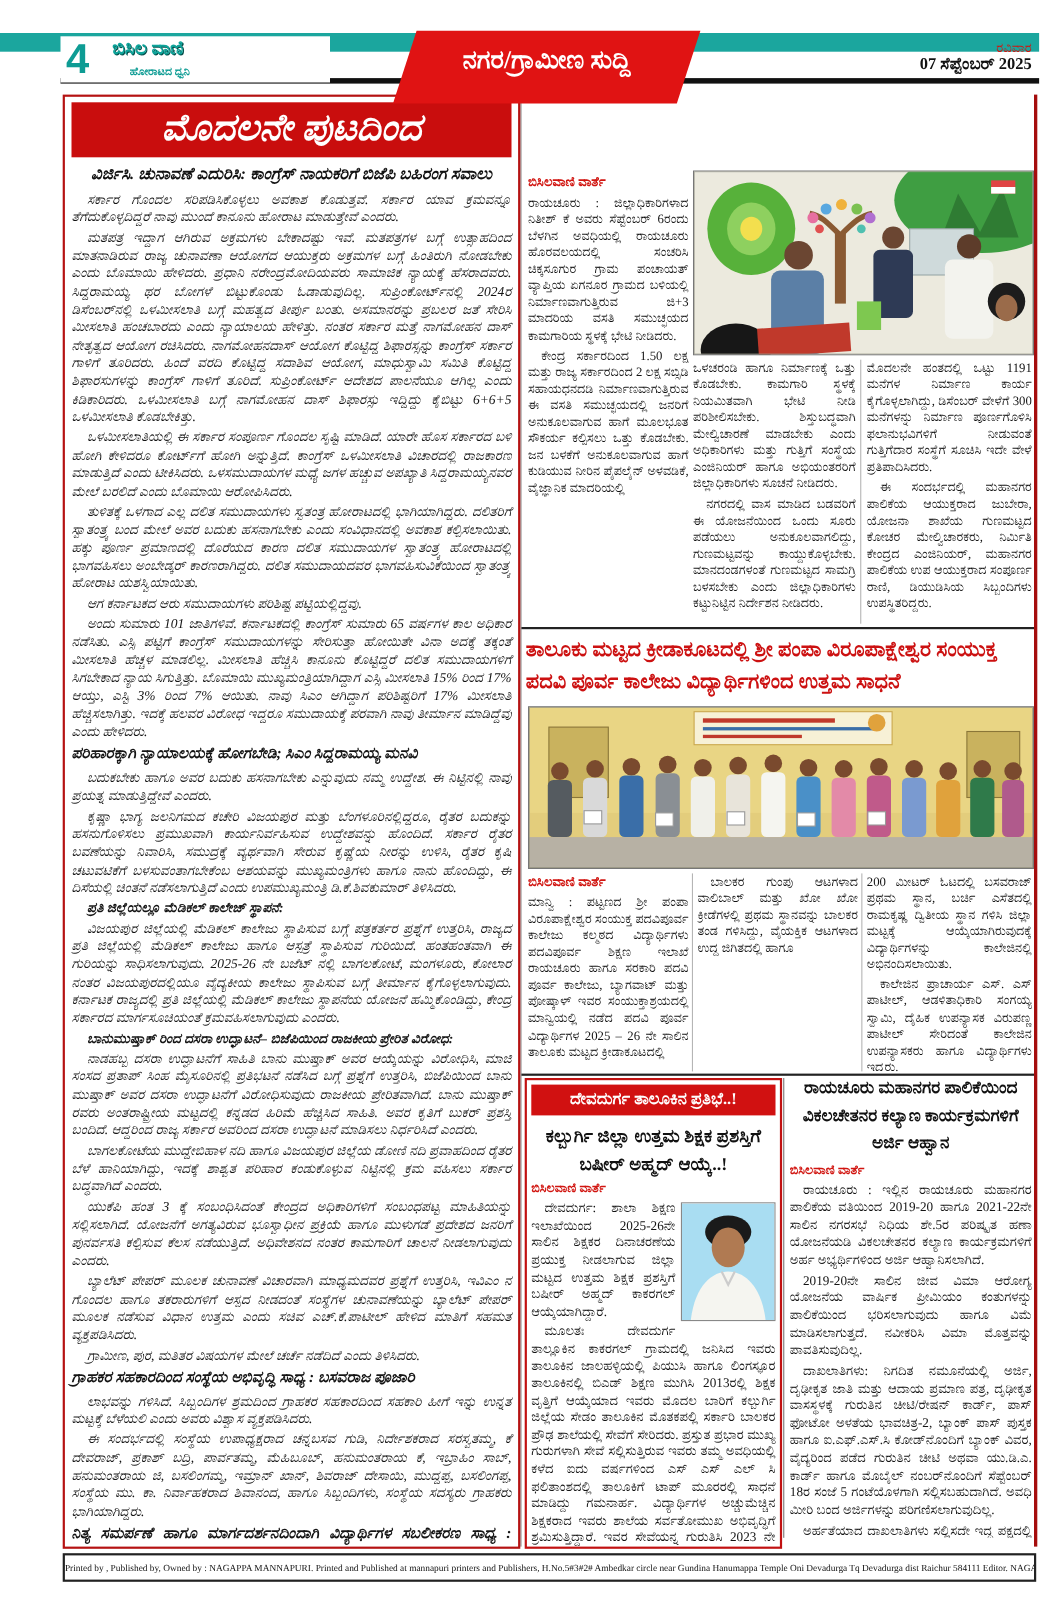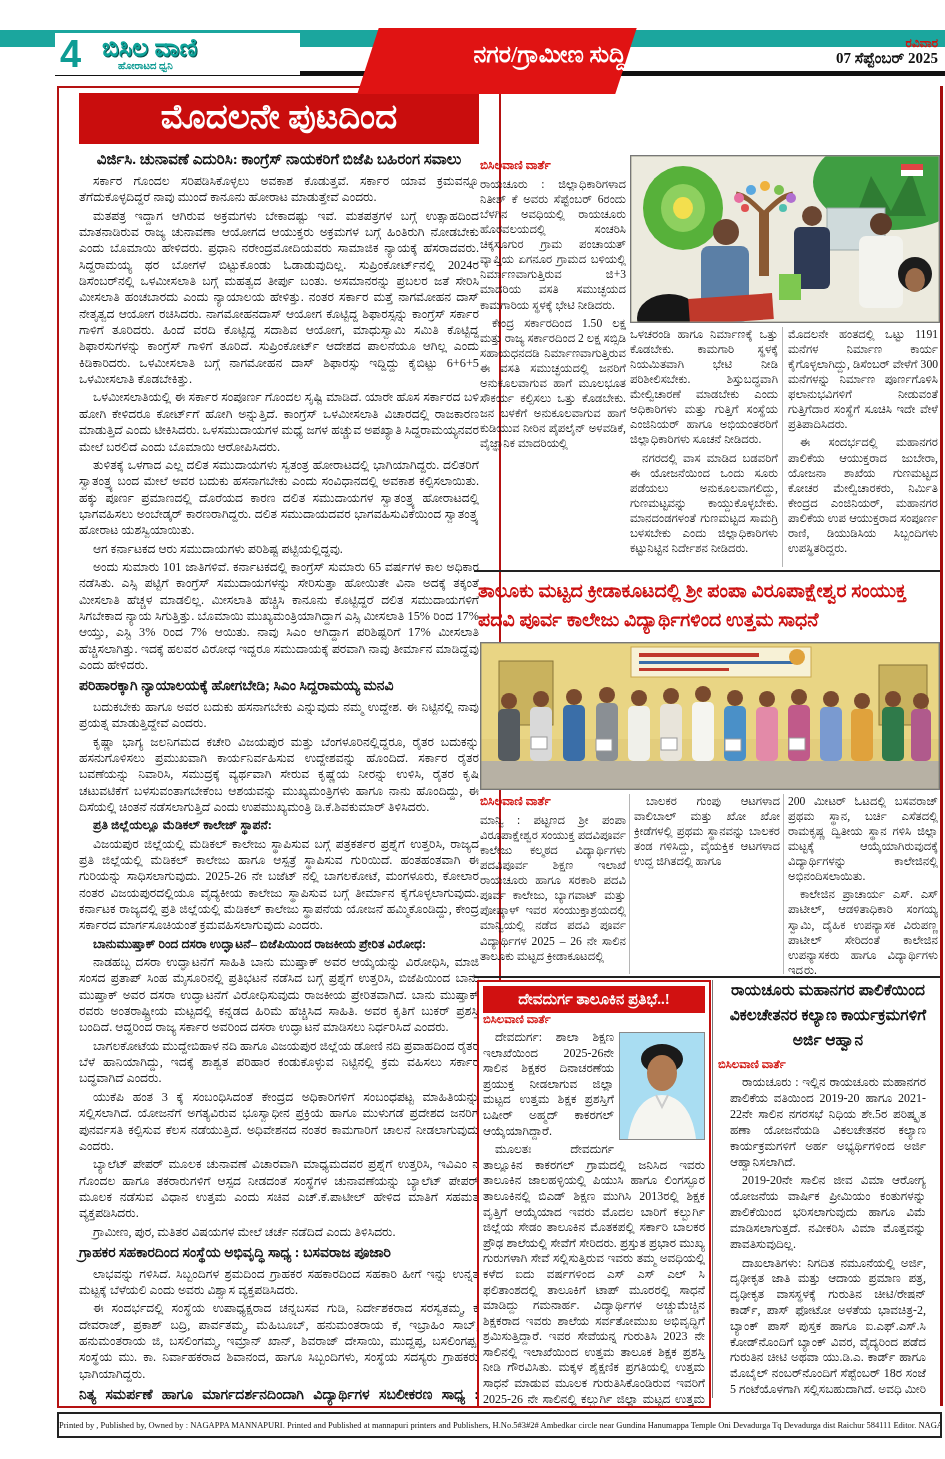--- a/index.html
+++ b/index.html
@@ -5,35 +5,35 @@
   html,body{margin:0;padding:0;background:#ffffff;}
   body{font-family:"Liberation Serif", serif;}
   .page{position:relative;width:945px;height:1459px;background:#fff;overflow:hidden;}
   .abs{position:absolute;}
 
   
   .teal-bar{left:0;top:30px;width:945px;height:17px;background:#1ba69e;}
   .black-rule{left:55px;top:71px;width:890px;height:5px;background:#111;}
   .mast-box{left:55px;top:33px;width:245px;height:42px;background:#fff;}
   .page-num{left:60px;top:33px;font-size:38px;font-weight:bold;color:#0e9c94;font-family:"Liberation Sans",sans-serif;}
-  .mast-title{left:102px;top:34px;font-size:25px;font-weight:bold;color:#0ea49a;text-shadow:1px 1px 0 #064f4b;text-align:center;}
+  .mast-title{left:102px;top:34px;font-size:17px;font-weight:bold;color:#0ea49a;text-shadow:1px 1px 0 #064f4b;text-align:center;}
   .mast-tag{left:118px;top:60px;font-size:10px;font-weight:bold;color:#0e9c94;}
   .banner-wrap{left:368px;top:28px;width:258px;height:66px;background:#e01313;transform:skewX(-18deg);z-index:5;}
-  .banner-text{left:368px;top:42px;width:258px;text-align:right;font-size:23px;font-weight:bold;color:#fff;z-index:6;}
-  .date-day{left:700px;top:36px;width:238px;text-align:right;font-size:12px;font-weight:bold;color:#d11510;}
+  .banner-text{left:368px;top:42px;width:258px;text-align:center;font-size:23px;font-weight:bold;color:#fff;z-index:6;}
+  .date-day{left:700px;top:36px;width:238px;text-align:right;font-size:12px;font-weight:normal;color:#d11510;}
   .date-full{left:700px;top:50px;width:238px;text-align:right;font-size:15px;font-weight:bold;color:#111;}
 
   
   .vrule-main{left:473px;top:86px;width:1px;height:1320px;background:#666;}
   .vrule{background:#b5b5b5;width:1px;}
   .hrule{background:#222;height:2px;}
   .red-edge{left:940px;top:86px;width:3px;height:1320px;background:#a50d0d;}
 
   
-  .lead-box{left:57px;top:86px;width:400px;height:1308px;border:2px solid #b51212;padding:5px 20px;background:#fff;overflow:hidden;}
+  .lead-box{left:57px;top:86px;width:400px;height:1308px;border:2px solid #b51212;padding:5px 6px;background:#fff;overflow:hidden;font-style:italic;}
   .lead-kicker{background:#c90d0d;color:#fff;text-align:center;font-size:34px;font-weight:bold;padding:5px 0 7px;}
   .lead-subhead{font-size:15px;font-weight:bold;text-align:center;margin:7px 0 5px;color:#111;}
   .lead-body{font-size:12.3px;line-height:1.33;text-align:justify;color:#141414;}
   .lead-body .para{text-indent:14px;margin:0 0 2px;}
   .lead-body .boldlead{font-weight:bold;text-indent:14px;margin:0 0 2px;}
   .lead-body .subhead2{font-weight:bold;font-size:14px;text-indent:0;margin:4px 0 3px;text-align:justify;}
 
   
   .headline-a{left:480px;top:86px;width:458px;text-align:center;font-size:19px;font-weight:bold;line-height:1.6;color:#111;}
   .byline{color:#d11510;font-weight:bold;font-size:12px;margin:0 0 4px;}
@@ -47,21 +47,21 @@
   .teacher-box{left:477px;top:980px;width:222px;height:416px;border:2px solid #c11111;padding:4px;background:#fff;overflow:hidden;}
   .teacher-kicker{background:#d11111;color:#fff;text-align:center;font-size:15px;font-weight:bold;padding:5px 2px;}
   .teacher-headline{font-size:16.5px;font-weight:bold;text-align:center;line-height:1.55;margin:6px 0 4px;color:#111;}
   .teacher-body{font-size:12px;line-height:1.3;text-align:justify;color:#141414;}
   .teacher-body p{margin:0 0 3px;text-indent:12px;}
   .portrait{float:right;width:84px;height:106px;margin:2px 0 3px 5px;border:1px solid #888;}
 
   .welfare-col{left:718px;top:978px;width:220px;height:420px;overflow:hidden;}
   .welfare-headline{font-size:15.5px;font-weight:bold;text-align:center;line-height:1.6;margin:0 0 6px;color:#111;}
   .welfare-body{font-size:12px;line-height:1.32;text-align:justify;color:#141414;}
-  .welfare-body p{margin:0 12px 3px;text-indent:12px;}
+  .welfare-body p{margin:0 0 3px;text-indent:12px;}
 
   
   .footer-box{left:57px;top:1412px;width:881px;height:22px;border:2px solid #222;font-size:8.5px;line-height:22px;text-align:center;color:#111;font-family:"Liberation Serif",serif;overflow:hidden;white-space:nowrap;}
 
   .photo-frame{border:1px solid #777;}
 </style>
 </head>
 <body>
 
 <div class="page">
@@ -231,20 +231,21 @@
   <div class="abs vrule" style="left:783px;top:794px;height:180px;"></div>
   <div class="abs coltext" style="left:788px;top:794px;width:150px;height:180px;">
     <p class="first">200 ಮೀಟರ್ ಓಟದಲ್ಲಿ ಬಸವರಾಜ್ ಪ್ರಥಮ ಸ್ಥಾನ, ಬರ್ಚಿ ಎಸೆತದಲ್ಲಿ ರಾಮಕೃಷ್ಣ ದ್ವಿತೀಯ ಸ್ಥಾನ ಗಳಿಸಿ ಜಿಲ್ಲಾ ಮಟ್ಟಕ್ಕೆ ಆಯ್ಕೆಯಾಗಿರುವುದಕ್ಕೆ ವಿದ್ಯಾರ್ಥಿಗಳನ್ನು ಕಾಲೇಜಿನಲ್ಲಿ ಅಭಿನಂದಿಸಲಾಯಿತು.</p>
     <p>ಕಾಲೇಜಿನ ಪ್ರಾಚಾರ್ಯ ಎಸ್. ಎಸ್ ಪಾಟೀಲ್, ಆಡಳಿತಾಧಿಕಾರಿ ಸಂಗಯ್ಯ ಸ್ವಾಮಿ, ದೈಹಿಕ ಉಪನ್ಯಾಸಕ ವಿರುಪಣ್ಣ ಪಾಟೀಲ್ ಸೇರಿದಂತೆ ಕಾಲೇಜಿನ ಉಪನ್ಯಾಸಕರು ಹಾಗೂ ವಿದ್ಯಾರ್ಥಿಗಳು ಇದ್ದರು.</p>
   </div>
 
   <div class="abs hrule" style="left:474px;top:976px;width:466px;"></div>
 
   <div class="abs teacher-box">
     <div class="teacher-kicker">ದೇವದುರ್ಗ ತಾಲೂಕಿನ ಪ್ರತಿಭೆ..!</div>
+    <div class="teacher-headline">ಕಲ್ಬುರ್ಗಿ ಜಿಲ್ಲಾ ಉತ್ತಮ ಶಿಕ್ಷಕ ಪ್ರಶಸ್ತಿಗೆ ಬಷೀರ್ ಅಹ್ಮದ್ ಆಯ್ಕೆ..!</div>
     <div class="byline" style="font-size:11.5px;">ಬಿಸಿಲವಾಣಿ ವಾರ್ತೆ</div>
     <div class="teacher-body">
       <span class="portrait" style="display:block;float:right;">
         <svg width="84" height="106" viewBox="0 0 84 106">
           <rect width="84" height="106" fill="#a9ddf2"></rect>
           <ellipse cx="42" cy="26" rx="21" ry="15" fill="#1a1a1a"></ellipse>
           <ellipse cx="42" cy="40" rx="15" ry="18" fill="#b07a52"></ellipse>
           <path d="M8 106 C12 74 28 62 42 62 C56 62 72 74 76 106 Z" fill="#f5f5f0"></path>
           <path d="M36 62 L42 74 L48 62" fill="none" stroke="#cccccc" stroke-width="2"></path>
         </svg>

